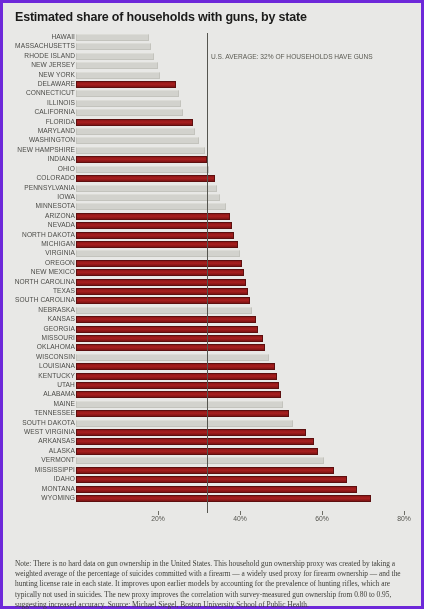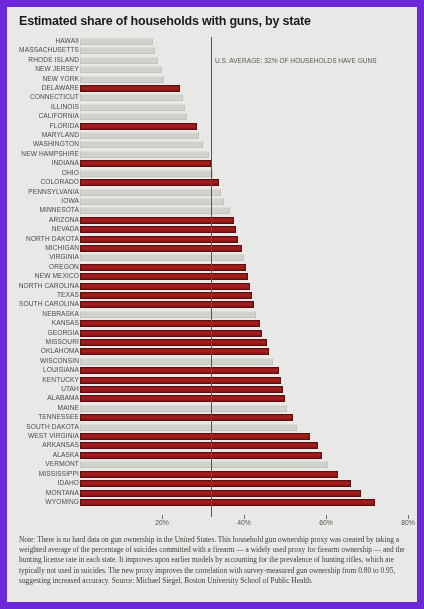--- a/index.html
+++ b/index.html
@@ -6,21 +6,21 @@
   body{
     width:424px;height:609px;
     background:#e8e8e6;
     font-family:"Liberation Sans", sans-serif;
     color:#3a3a38;
     overflow:hidden;
     position:relative;
   }
   #frame{
     position:absolute;inset:0;
-    border:7px solid #6d28d9;
+    border:3px solid #6d28d9;
     box-sizing:border-box;
     background:#e8e8e6;
   }
   #title{
     position:absolute;left:12px;top:7px;
     font-size:12.5px;font-weight:bold;color:#1b1b1a;
     letter-spacing:-0.2px;
     white-space:nowrap;
   }
   #plot{
@@ -66,21 +66,21 @@
     position:absolute;left:0;top:508px;width:424px;height:18px;
   }
   .tick{
     position:absolute;top:0;width:1px;height:4px;background:#6d6d66;
   }
   .ticklbl{
     position:absolute;top:4px;font-size:6.8px;color:#55554f;
     transform:translateX(-50%);
   }
   #note{
-    position:absolute;left:12px;top:528px;width:400px;
+    position:absolute;left:12px;top:556px;width:400px;
     font-size:7.4px;line-height:10.2px;color:#3d3d38;
     font-family:"Liberation Serif", serif;
   }
 </style>
 </head>
 <body>
 
 <div id="frame">
 
   <div id="title">Estimated share of households with guns, by state</div>

